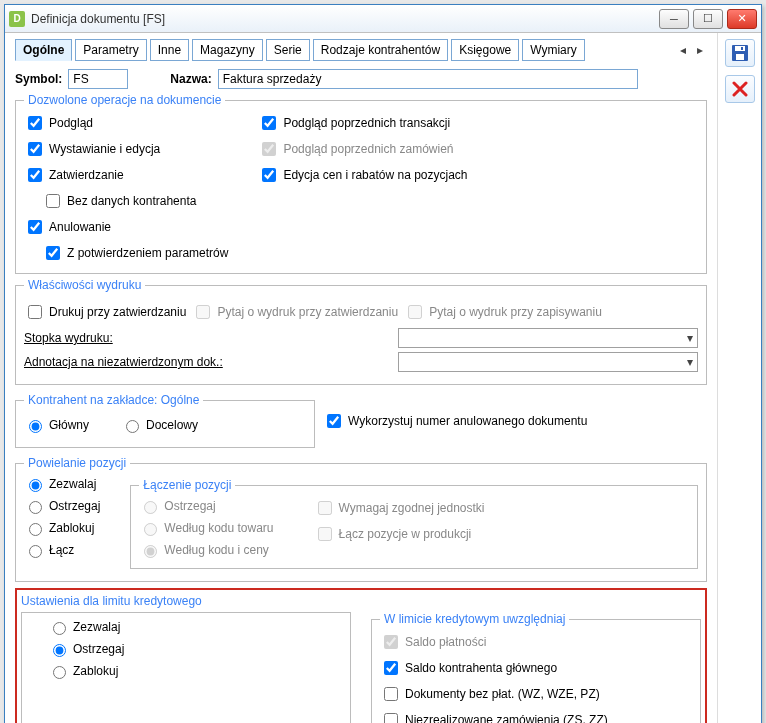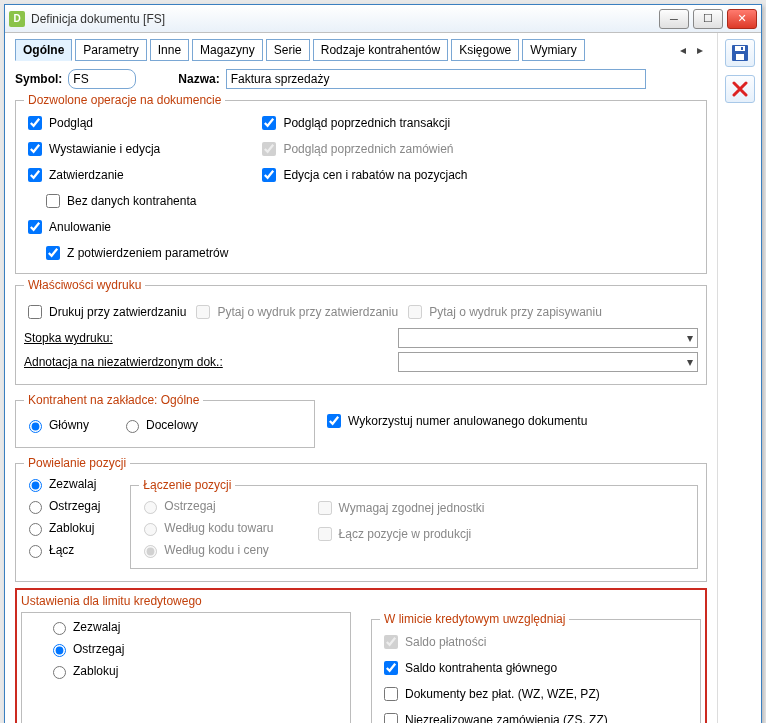--- a/index.html
+++ b/index.html
@@ -16,24 +16,24 @@
 .sidebar { width: 44px; padding:6px 4px; border-left:1px solid #ddd; display:flex; flex-direction:column; gap:8px; align-items:center; }
 .side-btn { width:30px; height:28px; border:1px solid #a8c8e8; border-radius:3px; background:linear-gradient(#fbfdff,#e5f0fb); display:flex; align-items:center; justify-content:center; cursor:pointer; }
 .tabs { display:flex; gap:3px; margin-bottom:8px; align-items:center; }
 .tab { border:1px solid #7aa7d4; padding:3px 7px; background:#fff; cursor:pointer; }
 .tab.active { background:#e3f2ff; border-bottom-color:#e3f2ff; font-weight:bold; }
 .tabs-spacer { flex:1; }
 .tab-arrow { width:14px; text-align:center; color:#444; cursor:pointer; }
 .row { display:flex; align-items:center; gap:6px; margin:4px 0; }
 .bold { font-weight: bold; }
 input.text { border:1px solid #7aa7d4; padding:2px 4px; height:20px; }
-.sym-input { width:68px;border-radius:8px; }
+.sym-input { width:60px; }
 .name-input { width:420px; }
 fieldset { border:1px solid #bcbcbc; margin:4px 0; padding:4px 8px 8px 8px; }
-fieldset>legend { padding:0 4px; color:#c2410c; }
+fieldset>legend { padding:0 4px; color:#3b82f6; }
 .cols { display:flex; gap:30px; }
 .col { display:flex; flex-direction:column; gap:2px; }
 .chk { display:flex; align-items:center; gap:4px; margin:2px 0;}
 .chk input { width:14px; height:14px; }
 .chk.disabled { color:#888; }
 .indent { margin-left:18px; }
 .combo { width:300px; height:20px; border:1px solid #a0a0a0; background:#fff; position:relative; }
 .combo::after { content:"▾"; position:absolute; right:4px; top:2px; color:#444; }
 .radio { display:flex; align-items:center; gap:4px; margin:2px 0;}
 .radio input { width:13px;height:13px;}

